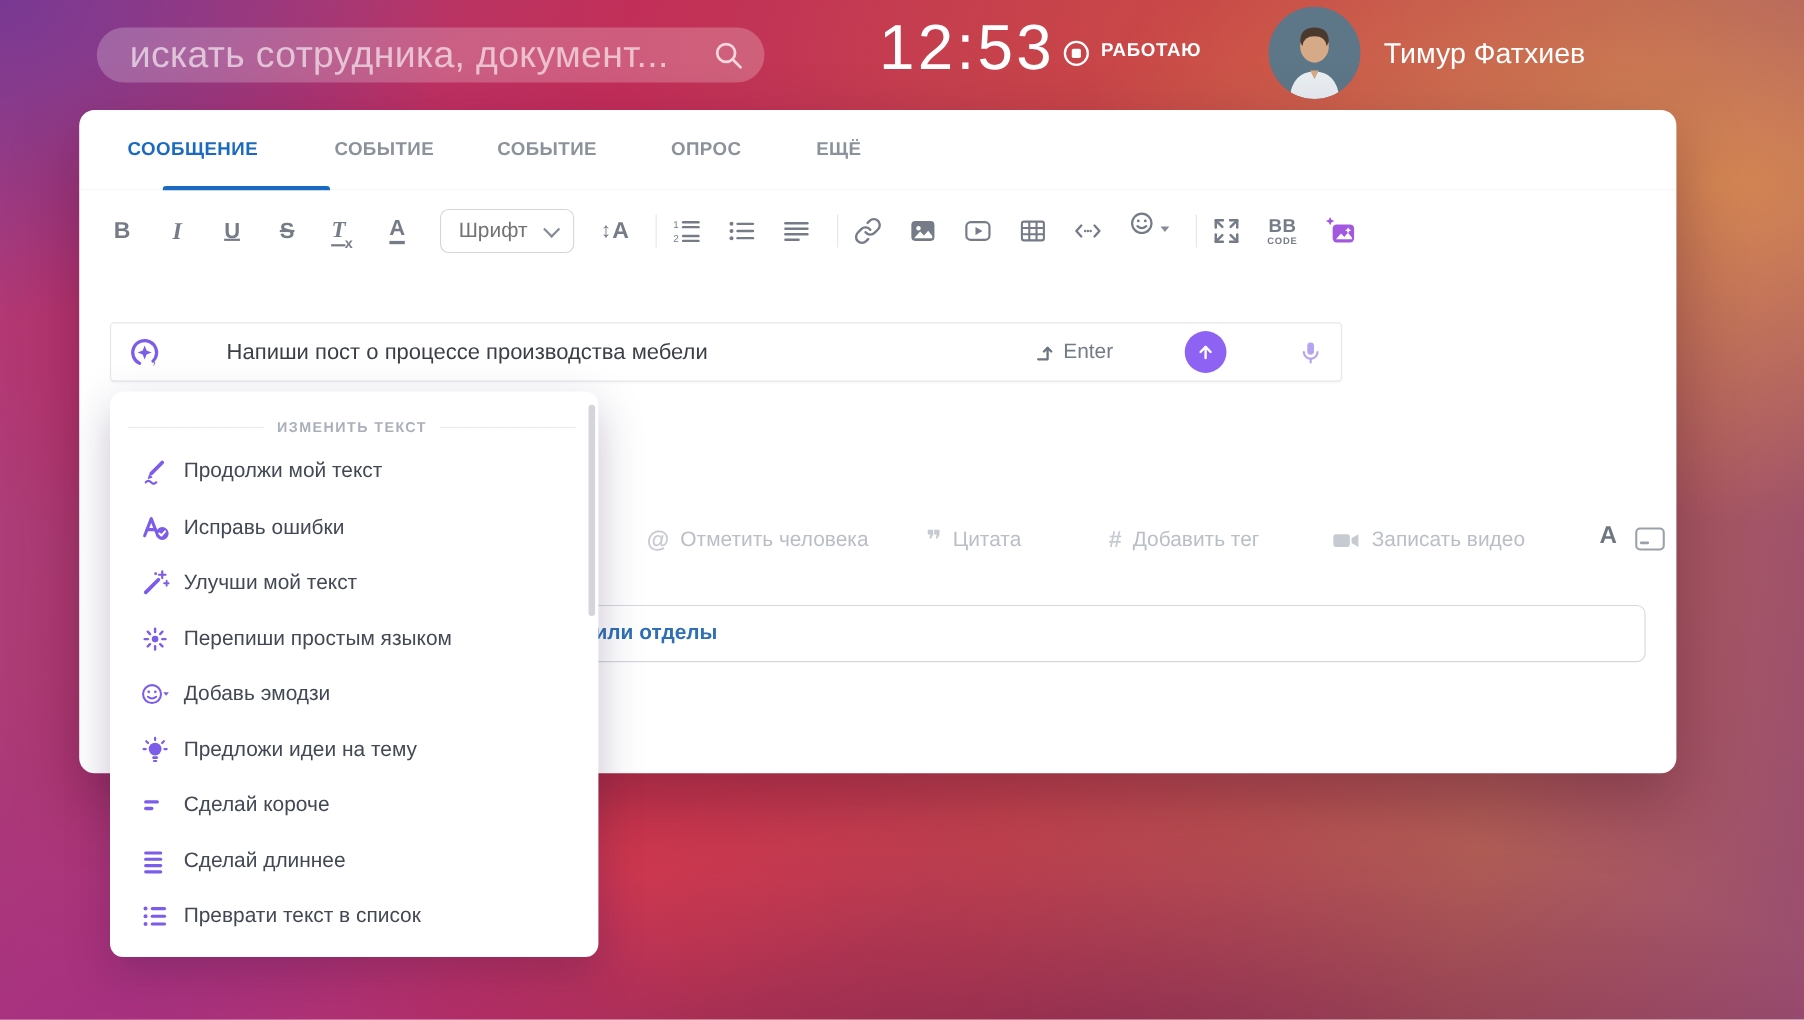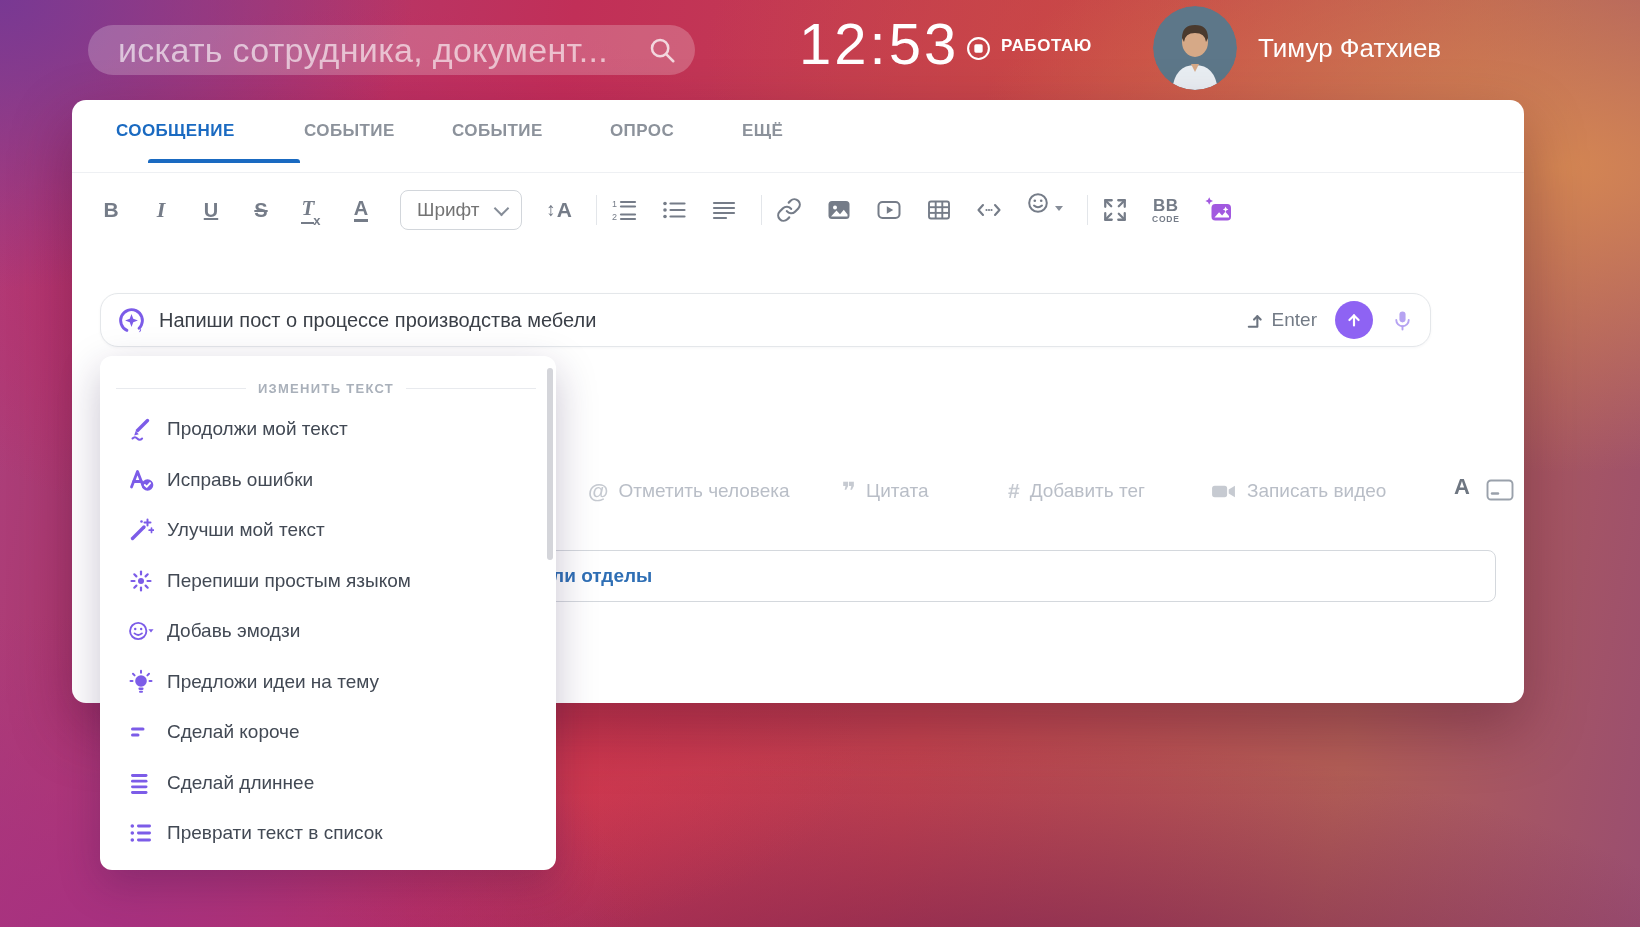--- a/index.html
+++ b/index.html
@@ -22,21 +22,21 @@
   .search svg{flex:none;opacity:.75;}
   .clock{position:absolute;left:799px;top:10px;font-size:58px;font-weight:400;color:#fff;letter-spacing:3px;}
   .status{position:absolute;left:966px;top:36px;display:flex;align-items:flex-start;gap:10px;color:#fff;cursor:pointer;}
   .status-label{font-size:17px;font-weight:700;letter-spacing:.6px;}
   .avatar{position:absolute;left:1153px;top:6px;width:84px;height:84px;border-radius:50%;overflow:hidden;cursor:pointer;}
   .username{position:absolute;left:1258px;top:33px;font-size:26px;font-weight:500;color:#fff;}
   
   .card{position:absolute;left:72px;top:100px;width:1452px;height:603px;background:#fff;border-radius:14px;
     box-shadow:0 25px 60px rgba(60,10,40,.35);}
   .tabs{position:absolute;left:0;top:0;right:0;height:72px;border-bottom:1px solid #eef0f3;border-radius:14px 14px 0 0;}
-  .tab{position:absolute;top:0;height:62px;display:flex;align-items:center;font-size:17px;font-weight:700;
+  .tab{position:absolute;top:0;height:72px;display:flex;align-items:center;font-size:17px;font-weight:700;
     letter-spacing:.4px;color:#8c929b;cursor:pointer;}
   .tab.active{color:#1a6ac1;}
   .tab-underline{position:absolute;left:32px;bottom:-1px;width:152px;height:4px;background:#1a6ac1;border-radius:3px 3px 0 0;}
   
   .toolbar{position:absolute;left:26px;top:84px;height:52px;display:flex;align-items:center;color:#757c88;}
   .tbtn{display:flex;align-items:center;justify-content:center;min-width:26px;height:40px;cursor:pointer;flex:none;}
   .tb-gap{margin-left:24px;}
   .tb-letter{font-size:21px;font-weight:700;}
   .tb-it{font-family:"Liberation Serif","DejaVu Serif",serif;font-style:italic;font-weight:700;font-size:22px;}
   .tb-u{font-size:20px;font-weight:600;text-decoration:underline;}
@@ -52,41 +52,41 @@
   .fontsize .arr{font-size:19px;margin-right:1px;}
   .fontsize .ltr{font-size:21px;}
   .tb-div{width:1px;height:30px;background:#e3e6ea;margin:0 14px 0 24px;flex:none;}
   .bbcode{display:flex;flex-direction:column;align-items:center;line-height:1;cursor:pointer;}
   .bbcode .l1{font-size:17px;font-weight:800;letter-spacing:.5px;}
   .bbcode .l2{font-size:8.5px;font-weight:700;letter-spacing:.8px;margin-top:1px;}
   .emoji-wrap{display:flex;align-items:flex-start;}
   .caret-down{width:0;height:0;border-left:4px solid transparent;border-right:4px solid transparent;border-top:5px solid #868d98;margin:16px 0 0 3px;}
   .ai-img{color:#a259e0;}
   
-  .ai-input{position:absolute;left:28px;top:193px;width:1331px;height:54px;border:1px solid #e4e7ea;border-radius:18px;
-    background:#fff;display:flex;align-items:center;padding:0 16px;box-sizing:border-box;box-shadow:0 1px 3px rgba(20,20,40,.04);}
+  .ai-input{position:absolute;left:28px;top:193px;width:1120px;height:54px;border:1px solid #e4e7ea;border-radius:4px;
+    background:#fff;display:flex;align-items:center;padding:0 16px;box-sizing:border-box;box-shadow:0 1px 3px rgba(20,20,40,.04);gap:47px;}
   .ai-text{margin-left:13px;font-size:20px;color:#3a3f47;flex:1;white-space:nowrap;overflow:hidden;}
   .enter-hint{display:flex;align-items:center;gap:8px;color:#6c7480;margin-right:18px;cursor:default;}
   .enter-hint span{font-size:19px;color:#737b86;}
   .send-btn{width:38px;height:38px;border-radius:50%;background:#8e63f3;display:flex;align-items:center;justify-content:center;cursor:pointer;flex:none;}
   .mic{margin-left:18px;cursor:pointer;display:flex;flex:none;}
   
   .attach{position:absolute;left:0;top:368px;right:0;height:46px;color:#b9bec7;}
   .attach-item{position:absolute;top:0;height:46px;display:flex;align-items:center;gap:10px;font-size:19px;cursor:pointer;white-space:nowrap;}
   .attach-glyph{font-size:21px;color:#c6cad1;font-weight:600;}
   .quote-glyph{font-size:24px;font-weight:700;color:#c6cad1;}
   .text-style-a{position:absolute;top:6px;font-size:22px;font-weight:700;color:#6e7681;cursor:pointer;}
   .cardicon{position:absolute;top:10px;cursor:pointer;color:#9aa1ab;display:flex;}
   
   .recipients{position:absolute;left:383px;top:450px;width:1041px;height:52px;border:1px solid #d4d8dd;border-radius:8px;
     display:flex;align-items:center;padding-left:8px;box-sizing:border-box;cursor:text;}
   .recipients span{font-size:19px;font-weight:700;color:#2f6fb5;}
   
   .ai-menu{position:absolute;left:100px;top:356px;width:444px;height:514px;background:#fff;border-radius:12px;
-    box-shadow:0 14px 40px rgba(40,20,70,.25);z-index:20;padding-left:12px;}
+    box-shadow:0 14px 40px rgba(40,20,70,.25);z-index:20;}
   .menu-header{position:absolute;left:16px;right:20px;top:18px;height:28px;display:flex;align-items:center;}
   .menu-header .line{flex:1;height:1px;background:#e8eaee;}
   .menu-header .txt{margin:0 12px;font-size:13px;font-weight:700;letter-spacing:1.3px;color:#a9b0ba;white-space:nowrap;}
   .menu-items{position:absolute;left:0;top:48px;right:0;}
   .menu-item{height:50.5px;display:flex;align-items:center;padding-left:28px;cursor:pointer;}
   .mi-icon{width:26px;height:26px;flex:none;color:#7c5ce8;display:flex;align-items:center;justify-content:center;}
   .mi-label{margin-left:13px;font-size:19px;color:#424954;white-space:nowrap;}
   .menu-scrollbar{position:absolute;right:3px;top:12px;width:6px;height:192px;background:#d4d5da;border-radius:3px;cursor:grab;}
   svg{display:block;}
 </style>

